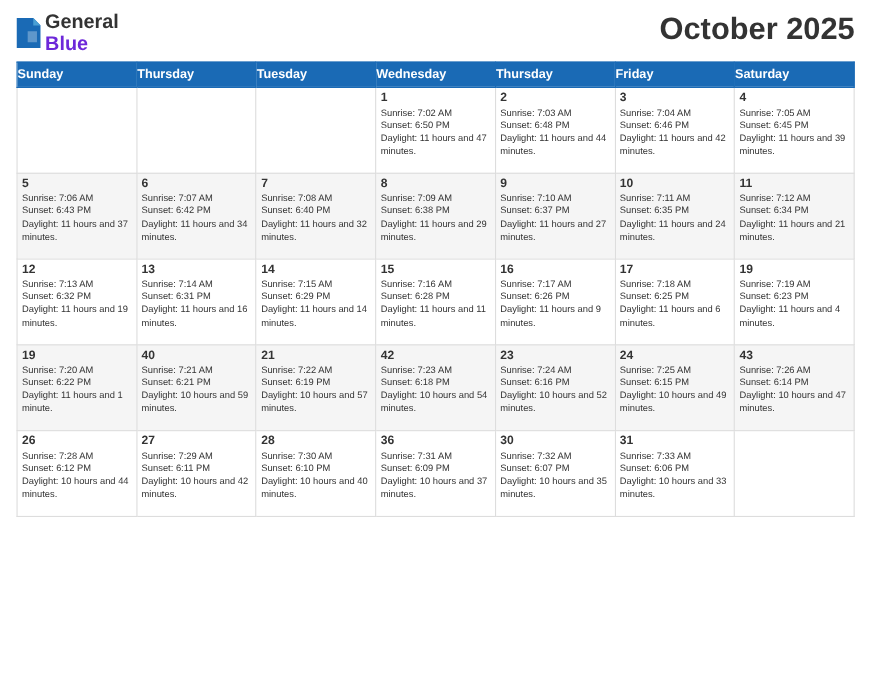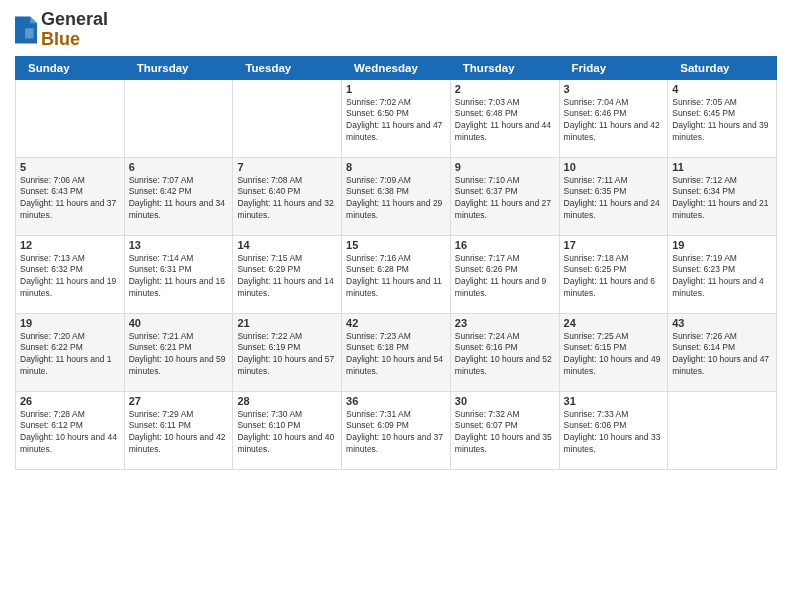--- a/index.html
+++ b/index.html
@@ -27,21 +27,21 @@
       align-items: center;
     }
     .logo-text {
       display: flex;
       flex-direction: column;
       font-size: 18px;
       font-weight: bold;
       line-height: 1.1;
     }
     .logo-general { color: #333; }
-    .logo-blue { color: #a16207; }
+    .logo-blue { color: #6d28d9; }
     .logo-icon {
       width: 22px;
       height: 28px;
       margin-right: 4px;
       position: relative;
     }
     .title-area {
       text-align: right;
     }
     .month-title {
@@ -58,21 +58,21 @@
       border-collapse: collapse;
       table-layout: fixed;
     }
     .calendar thead tr {
       background-color: #1a6ab5;
     }
     .calendar thead th {
       color: #fff;
       font-size: 11.5px;
       font-weight: bold;
-      padding: 5px 12px;
+      padding: 5px 0;
       text-align: left;
       border: 1px solid #1a6ab5;
     }
     .calendar tbody tr {
       border-bottom: 1px solid #ccc;
     }
     .calendar tbody td {
       vertical-align: top;
       padding: 3px 4px;
       font-size: 9px;
@@ -116,20 +116,21 @@
         <polygon points="0,32 26,32 26,8 18,0 0,0" fill="#1a6ab5"></polygon>
         <polygon points="18,0 26,8 18,8" fill="#4a9fd4"></polygon>
         <polygon points="12,14 22,14 22,26 12,26" fill="#fff" opacity="0.3"></polygon>
       </svg>
       <div class="logo-text">
         <span class="logo-general">General</span>
         <span class="logo-blue">Blue</span>
       </div>
     </div>
     <div class="title-area">
+      <div class="month-title">October 2025</div>
     </div>
   </div>
 
   <table class="calendar">
     <thead>
       <tr>
         <th>Sunday</th>
         <th>Thursday</th>
         <th>Tuesday</th>
         <th>Wednesday</th>

